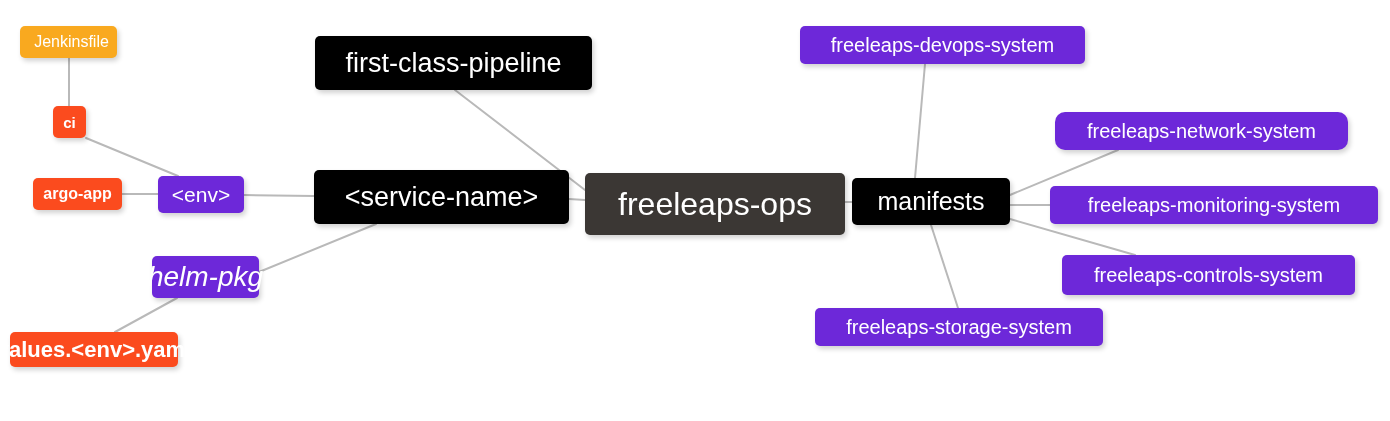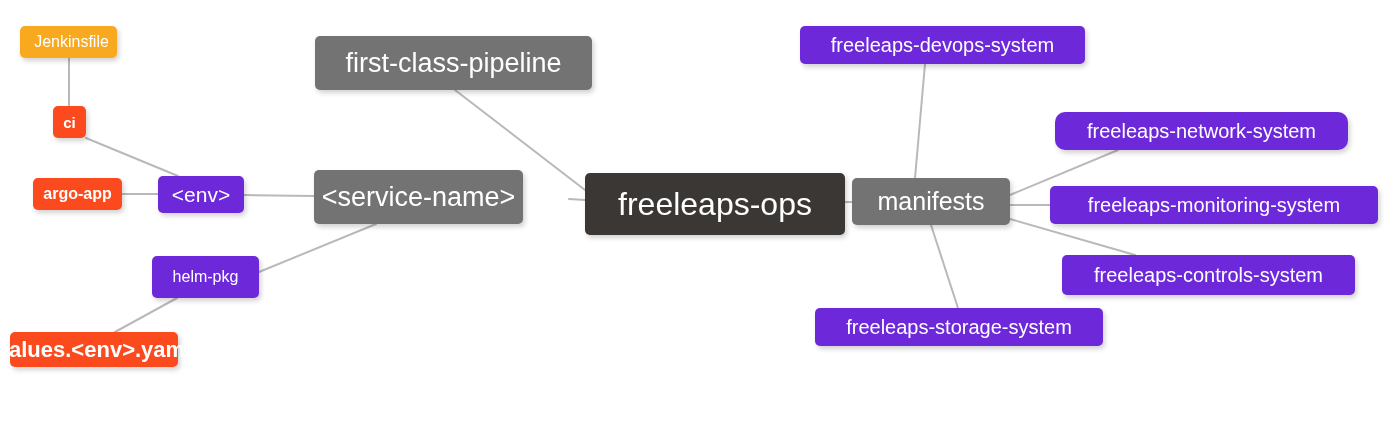--- a/index.html
+++ b/index.html
@@ -40,21 +40,21 @@
     box-shadow: 2px 3px 5px rgba(0,0,0,0.18);
     cursor: pointer;
     user-select: none;
   }
   .node-label {
     display: block;
     padding: 0 2px;
   }
   
   .c-root   { background: #3b3734; }
-  .c-blue   { background: #737373; }
+  .c-blue   { background: #000000; }
   .c-green  { background: #6d28d9; }
   .c-orange { background: #f9a91f; }
   .c-red    { background: #fb4b1e; font-weight: bold; }
 </style>
 </head>
 <body>
 
 <div id="canvas">
   <svg id="edge-layer" viewBox="0 0 1390 421" xmlns="http://www.w3.org/2000/svg">
       <line x1="585" y1="190" x2="455" y2="90" stroke="#b9b9b9" stroke-width="2" stroke-linecap="round"></line>
@@ -72,31 +72,31 @@
       <line x1="1010" y1="219" x2="1135" y2="255" stroke="#b9b9b9" stroke-width="2" stroke-linecap="round"></line>
       <line x1="931" y1="225" x2="958" y2="308" stroke="#b9b9b9" stroke-width="2" stroke-linecap="round"></line>
     </svg>
   <div id="node-layer">
       <div class="node c-root" style="left: 585px; top: 173px; width: 260px; height: 62px;">
         <span class="node-label" style="font-size: 32px;">freeleaps-ops</span>
       </div>
       <div class="node c-blue" style="left: 315px; top: 36px; width: 277px; height: 54px;">
         <span class="node-label" style="font-size: 27px;">first-class-pipeline</span>
       </div>
-      <div class="node c-blue" style="left: 314px; top: 170px; width: 209px; height: 54px;">
+      <div class="node c-blue" style="left: 314px; top: 170px; width: 255px; height: 54px;">
         <span class="node-label" style="font-size: 27px;">&lt;service-name&gt;</span>
       </div>
       <div class="node c-blue" style="left: 852px; top: 178px; width: 158px; height: 47px;">
         <span class="node-label" style="font-size: 25px;">manifests</span>
       </div>
       <div class="node c-green" style="left: 158px; top: 176px; width: 86px; height: 37px;">
         <span class="node-label" style="font-size: 21px;">&lt;env&gt;</span>
       </div>
       <div class="node c-green" style="left: 152px; top: 256px; width: 107px; height: 42px;">
-        <span class="node-label" style="font-size: 16px;">helm-pkg</span>
+        <span class="node-label" style="font-size: 28px; font-style: italic;">helm-pkg</span>
       </div>
       <div class="node c-orange" style="left: 20px; top: 26px; width: 97px; height: 32px;">
         <span class="node-label" style="font-size: 16px; margin-left: 6px;">Jenkinsfile</span>
       </div>
       <div class="node c-red" style="left: 53px; top: 106px; width: 33px; height: 32px;">
         <span class="node-label" style="font-size: 15px;">ci</span>
       </div>
       <div class="node c-red" style="left: 33px; top: 178px; width: 89px; height: 32px;">
         <span class="node-label" style="font-size: 16px;">argo-app</span>
       </div>

